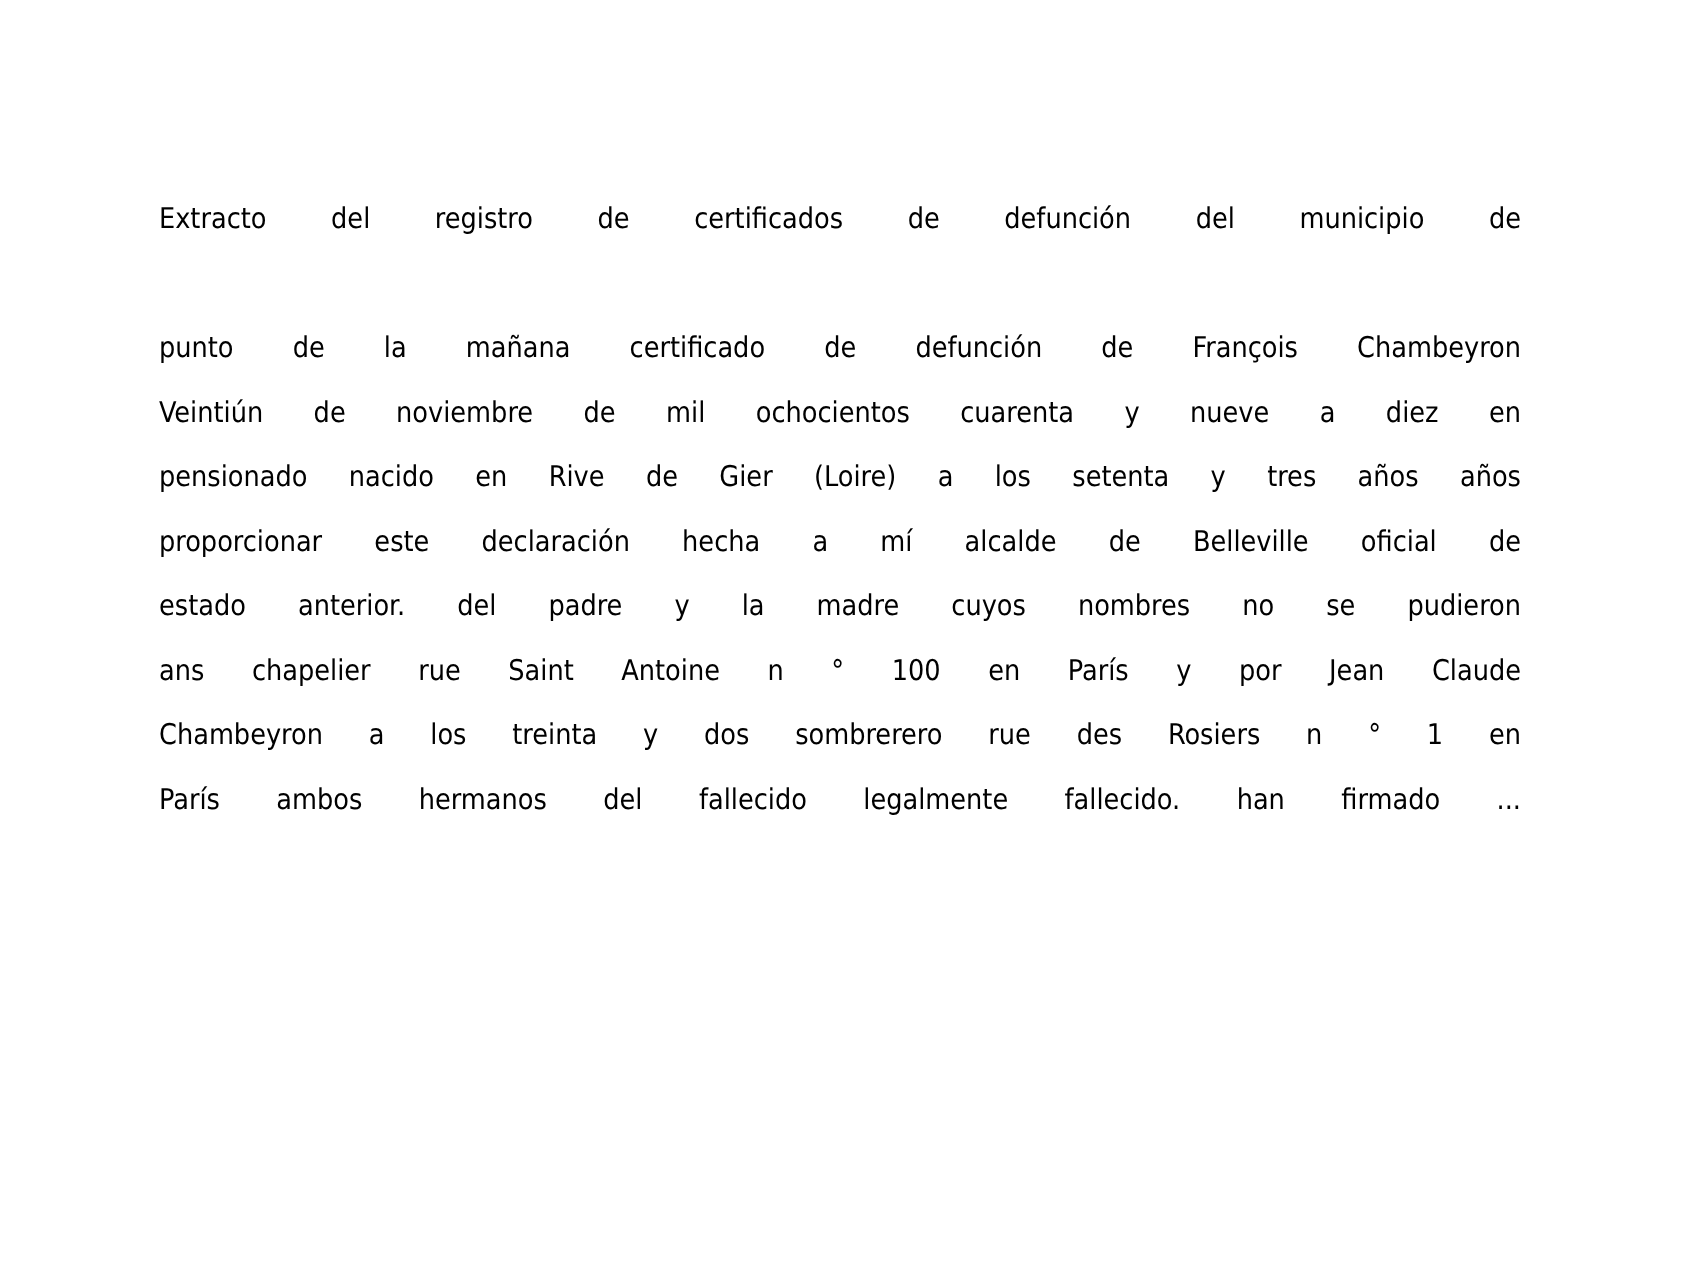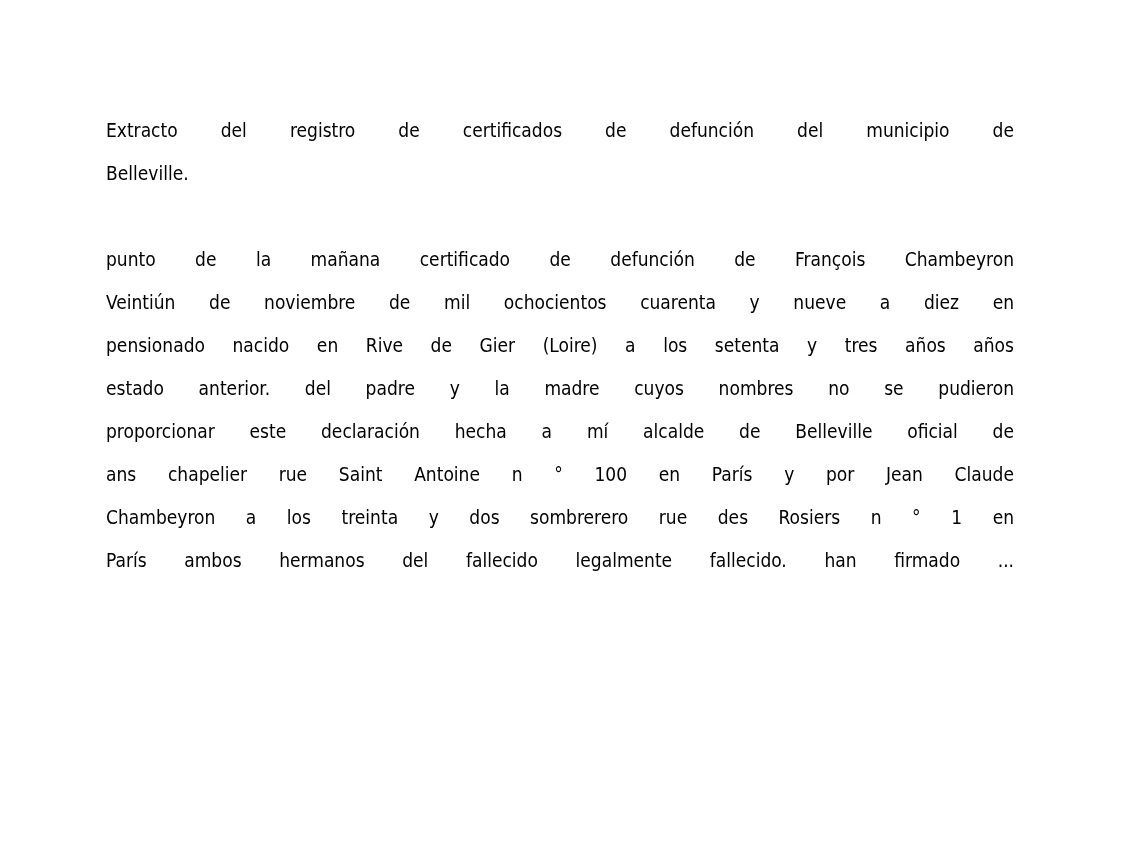--- a/index.html
+++ b/index.html
@@ -6,21 +6,21 @@
     margin: 0;
     padding: 0;
     background: #ffffff;
     width: 1122px;
     height: 844px;
     overflow: hidden;
   }
   .page {
     position: absolute;
     left: 106px;
-    top: 109px;
+    top: 125px;
     width: 908px;
     color: #000000;
     font-family: "DejaVu Sans", sans-serif;
     font-size: 19px;
     font-stretch: condensed;
   }
   .paragraph {
     margin: 0 0 43px 0;
   }
   .line {
@@ -32,25 +32,24 @@
   .line.last {
     text-align-last: left;
   }
 </style>
 </head>
 <body>
 
 <div class="page">
   <div class="paragraph">
     <div class="line">Extracto del registro de certificados de defunción del municipio de</div>
-    <div class="line last">Belleville.</div>
   </div>
   <div class="paragraph">
     <div class="line">punto de la mañana certificado de defunción de François Chambeyron</div>
     <div class="line">Veintiún de noviembre de mil ochocientos cuarenta y nueve a diez en</div>
     <div class="line">pensionado nacido en Rive de Gier (Loire) a los setenta y tres años años</div>
+    <div class="line">proporcionar este declaración hecha a mí alcalde de Belleville oficial de</div>
     <div class="line">estado anterior. del padre y la madre cuyos nombres no se pudieron</div>
-    <div class="line">proporcionar este declaración hecha a mí alcalde de Belleville oficial de</div>
     <div class="line">ans chapelier rue Saint Antoine n ° 100 en París y por Jean Claude</div>
     <div class="line">Chambeyron a los treinta y dos sombrerero rue des Rosiers n ° 1 en</div>
     <div class="line">París ambos hermanos del fallecido legalmente fallecido. han firmado ...</div>
   </div>
 </div>
 
 </body></html>

